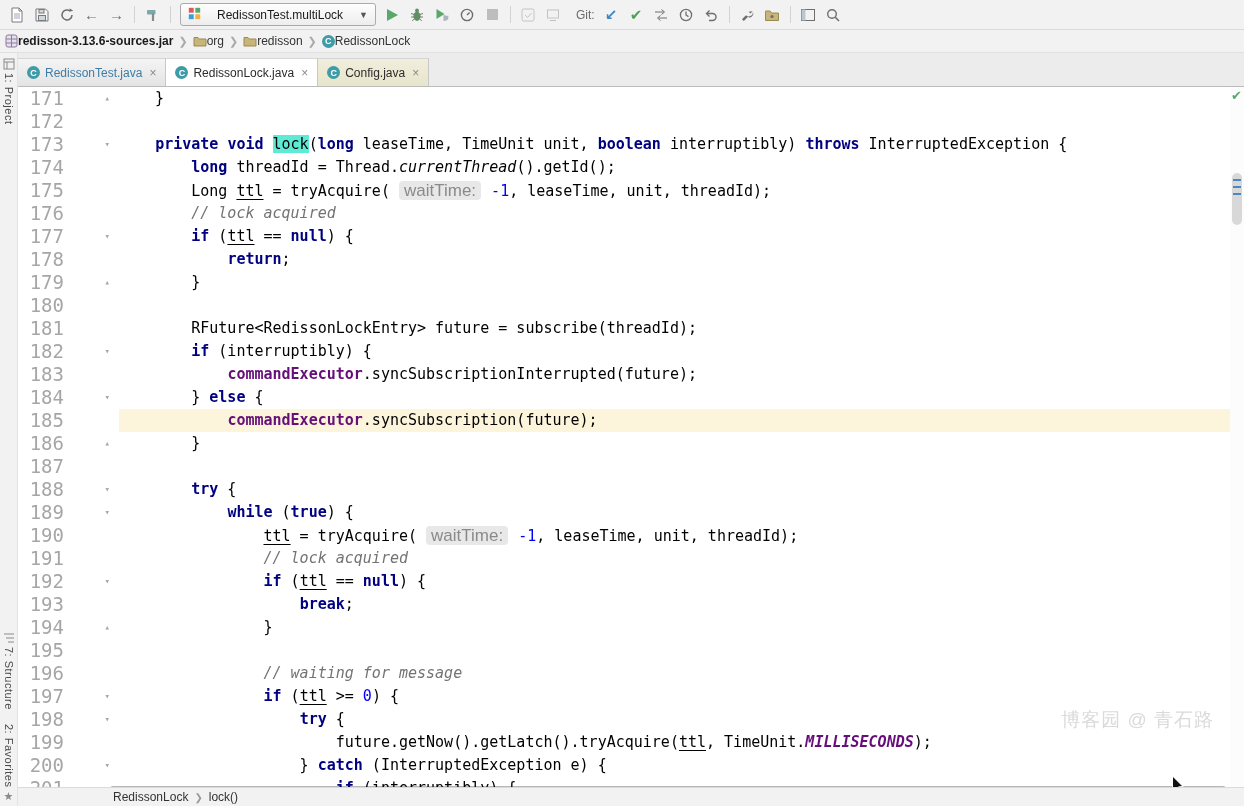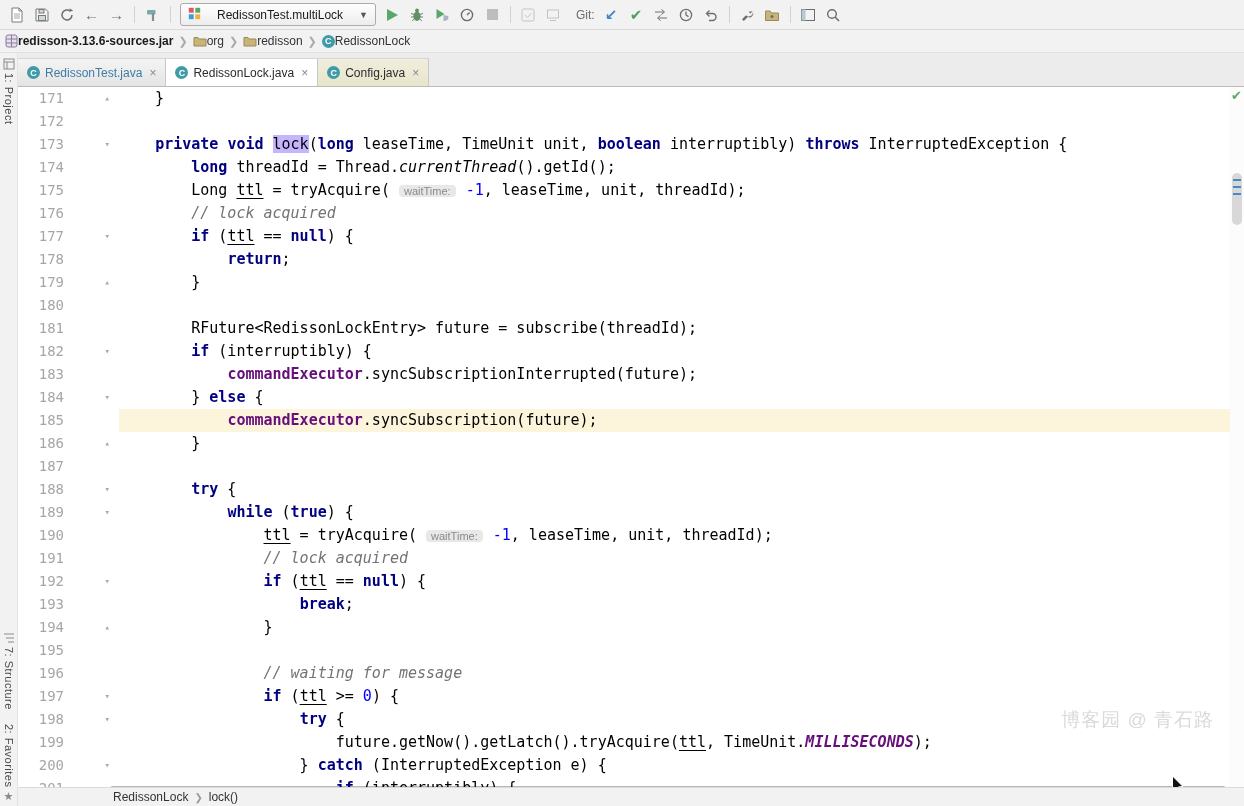--- a/index.html
+++ b/index.html
@@ -59,35 +59,35 @@
   .tab.active{background:#FFFFFF;}
   .tab.cfg{background:linear-gradient(#F0EEDC,#E8E5CC);}
   .tab .x{color:#8a8a8a;font-size:12px;margin-left:2px;}
   .tab.t-test .lbl{color:#3D7DA6;}
 
   
   .editor{flex:1;position:relative;background:#fff;overflow:hidden;}
   .codearea{position:absolute;inset:0 14px 0 0;}
   .line{display:flex;height:23px;font-family:"DejaVu Sans Mono",monospace;
         font-size:15px;line-height:23px;white-space:pre;}
-  .ln{width:46px;text-align:right;flex:none;color:#A6A6A6;font-size:14px;padding-right:6px;}
+  .ln{width:46px;text-align:right;flex:none;color:#A6A6A6;font-size:19px;padding-right:6px;}
   .fold{width:40px;flex:none;text-align:right;padding-right:9px;color:#A8A8A8;
         font-size:9px;line-height:23px;}
   .code{flex:1;color:#000;}
   .line.current .code{background:#FCF5DB;}
   .kw{color:#000080;font-weight:bold;}
   .com{color:#737373;font-style:italic;}
   .fld{color:#660E7A;font-weight:bold;}
   .con{color:#660E7A;font-weight:bold;font-style:italic;}
   .num{color:#0000FF;}
   .und{text-decoration:underline;text-underline-offset:3px;}
   .sta{font-style:italic;}
-  .decl{background:#c4b5fd;}
+  .decl{background:#5eead4;}
   .hint{background:#E8E8E8;color:#8A8A8A;border-radius:4px;padding:0 5px;
-        font-family:"Liberation Sans",sans-serif;font-size:11px;margin-right:1px;}
+        font-family:"Liberation Sans",sans-serif;font-size:17px;margin-right:1px;}
 
   
   .vstrip{position:absolute;top:0;right:0;width:14px;height:100%;background:#FCFCFC;}
   .okcheck{position:absolute;top:1px;right:2px;color:#59A869;font-size:13px;}
   .vthumb{position:absolute;top:86px;right:2px;width:10px;height:52px;
           background:rgba(0,0,0,.14);border-radius:5px;}
   .mark{position:absolute;right:3px;width:8px;height:2px;background:#4A87C7;}
   .hscroll{position:absolute;left:92px;right:18px;top:699px;height:6px;
            background:rgba(0,0,0,.28);border-radius:3px;}
   .watermark{position:absolute;top:620px;right:30px;color:#DADADA;font-size:19px;

